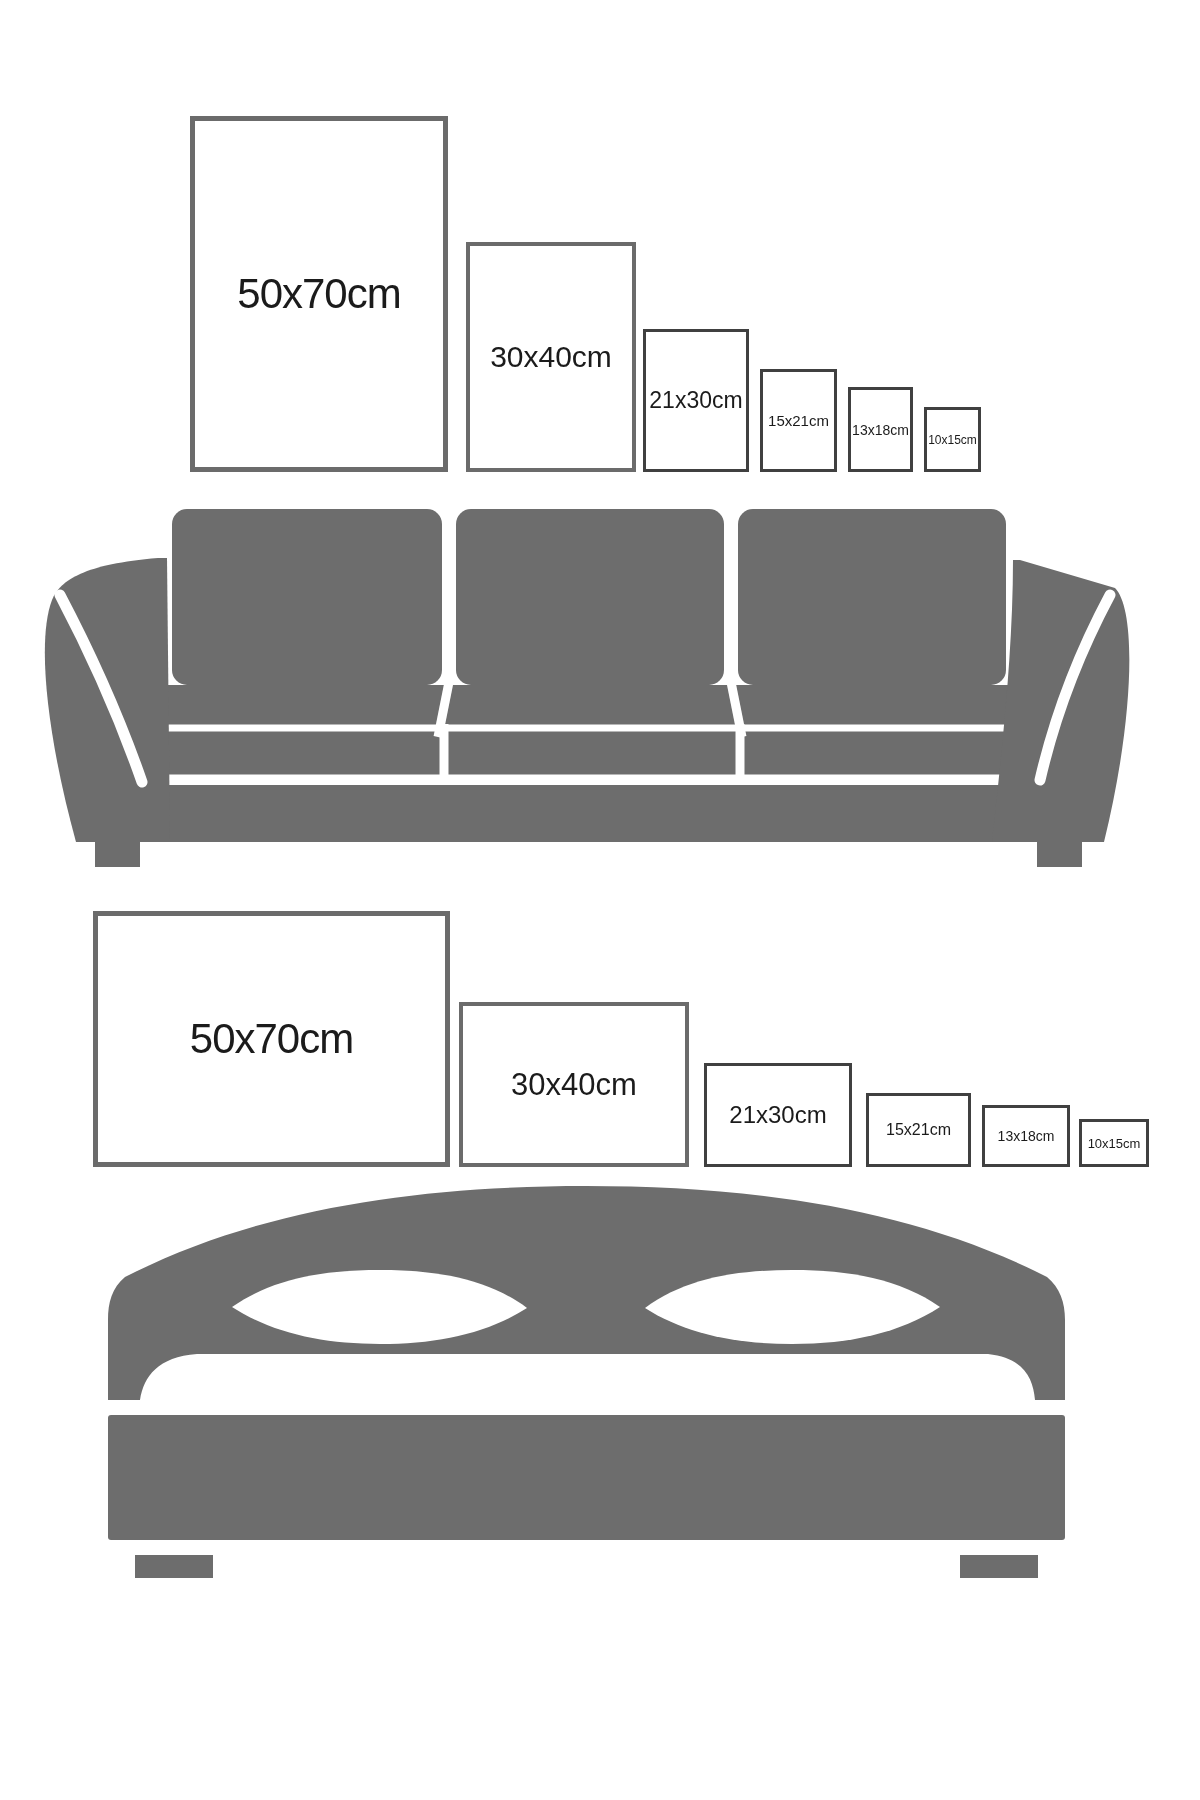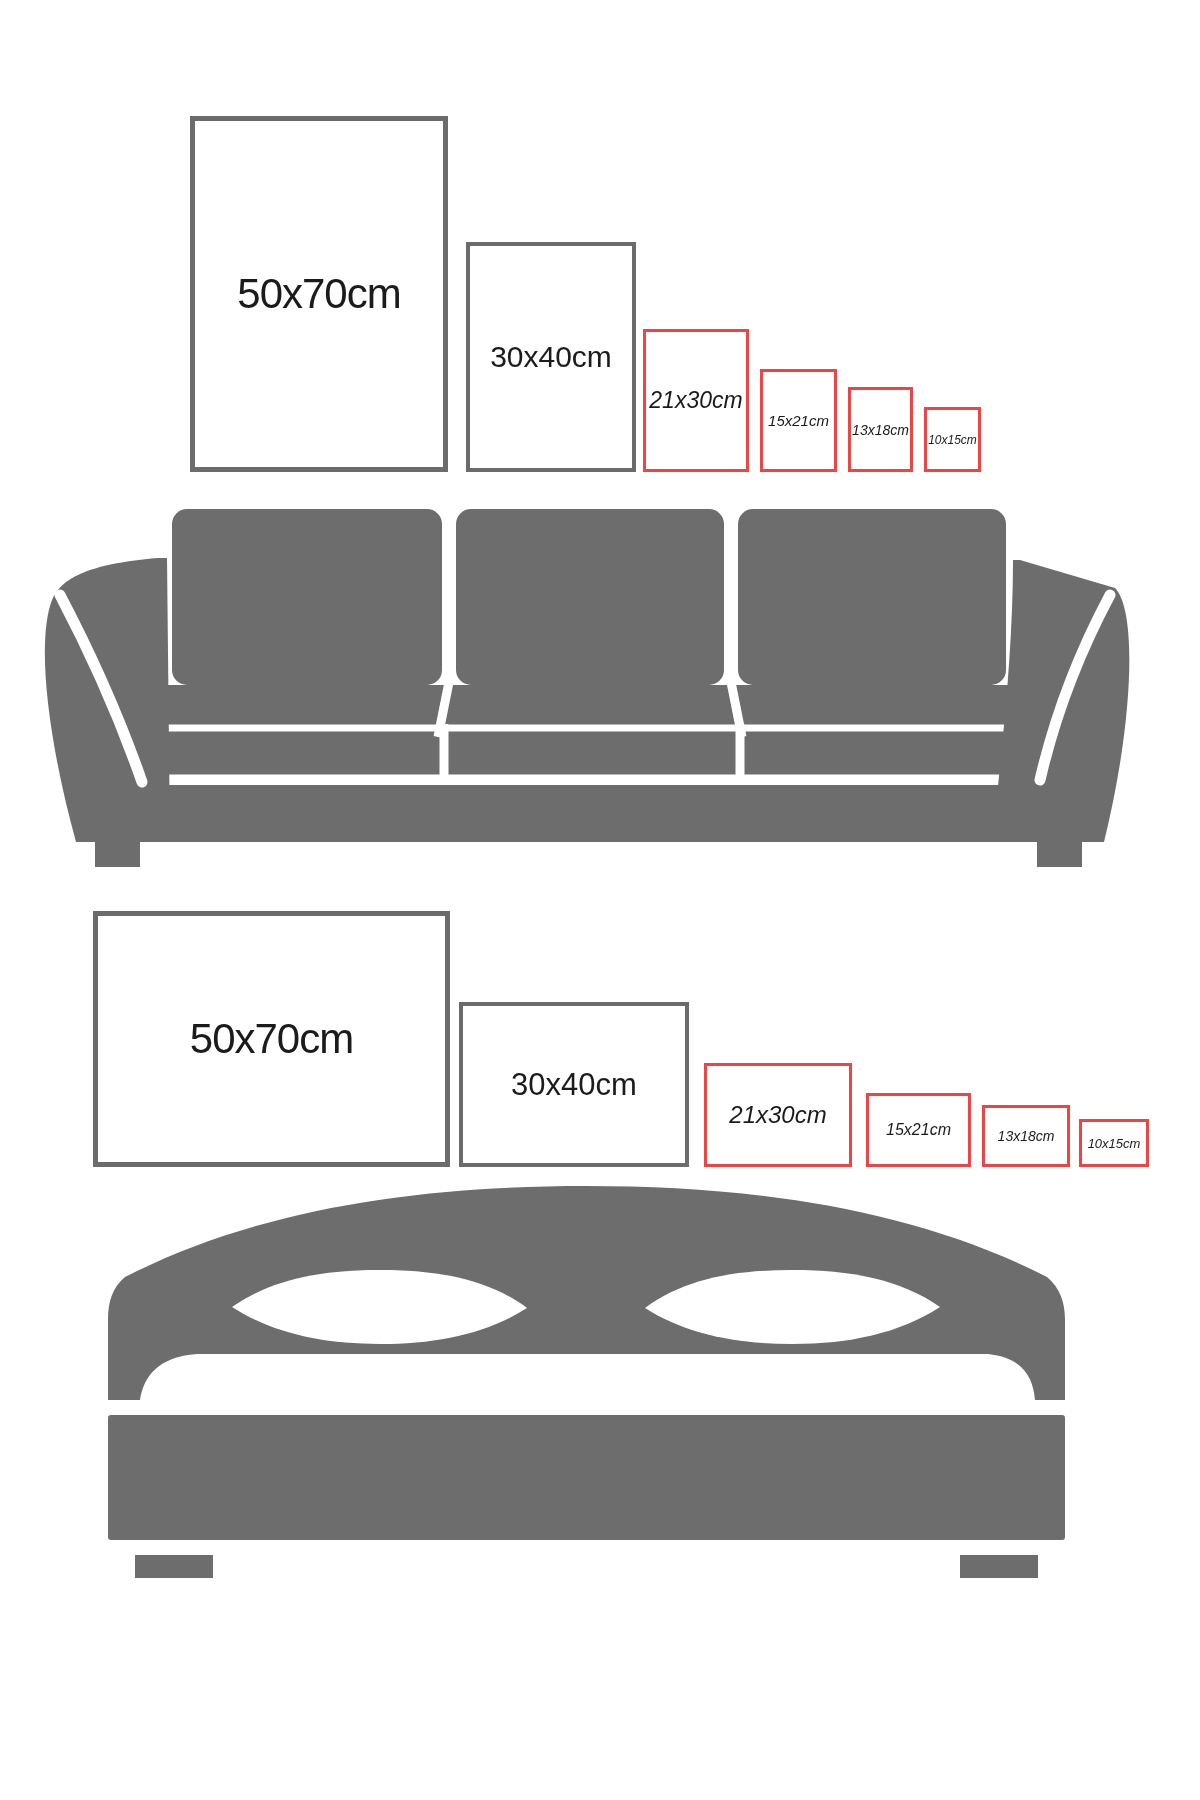--- a/index.html
+++ b/index.html
@@ -17,21 +17,21 @@
     background: #ffffff;
     display: flex;
     align-items: center;
     justify-content: center;
     color: #1b1b1b;
     text-align: center;
     white-space: nowrap;
   }
   .bd5 { border: 5px solid #6b6b6b; }
   .bd4 { border: 4px solid #6b6b6b; text-align: center; }
-  .bd3 { border: 3px solid #ef4444; font-style: italic; }
+  .bd3 { border: 3px solid #404040; }
 
   
   .t1 { left: 190px; top: 116px; width: 258px; height: 356px; font-size: 42px; letter-spacing: -1px; }
   .t2 { left: 466px; top: 242px; width: 170px; height: 230px; font-size: 30px; }
   .t3 { left: 643px; top: 329px; width: 106px; height: 143px; font-size: 23px; }
   .t4 { left: 760px; top: 369px; width: 77px;  height: 103px; font-size: 15px; }
   .t5 { left: 848px; top: 387px; width: 65px;  height: 85px;  font-size: 14px; }
   .t6 { left: 924px; top: 407px; width: 57px;  height: 65px;  font-size: 12px; }
 
   

